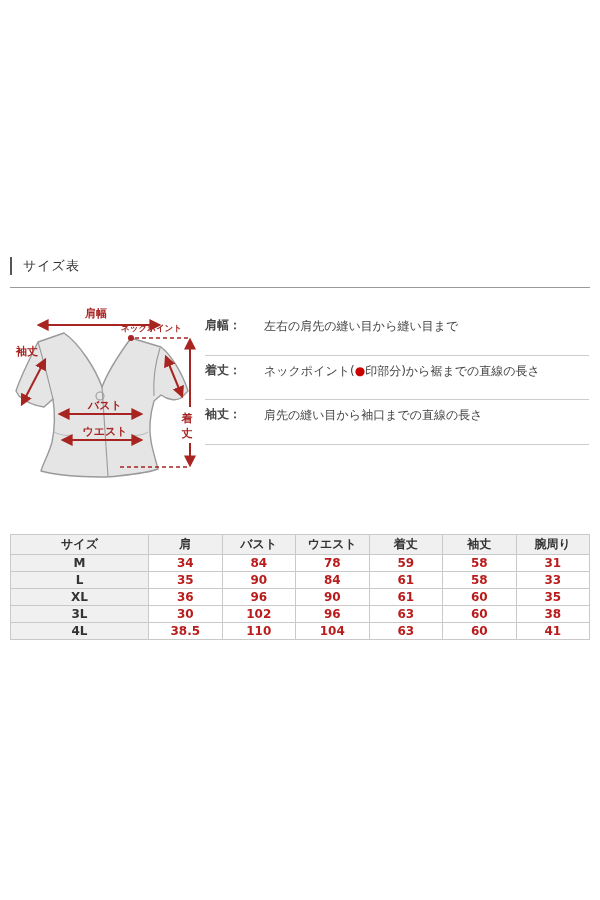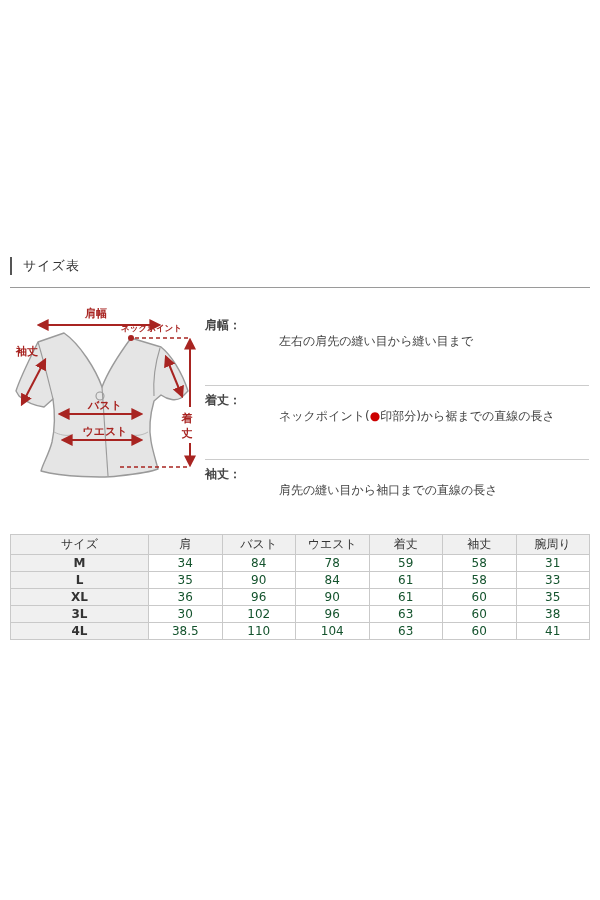--- a/index.html
+++ b/index.html
@@ -29,33 +29,33 @@
   .ann-dash { stroke:#a82421; stroke-width:1.5; fill:none; stroke-dasharray:4 3; }
   .shirt-body { fill:#e5e5e5; stroke:#9a9a9a; stroke-width:1.4; stroke-linejoin:round; }
   .shirt-line { fill:none; stroke:#9a9a9a; stroke-width:1.1; }
   .shirt-line-soft { fill:none; stroke:#b9b9b9; stroke-width:1; }
 
   
   .guide { position:absolute; left:205px; top:311px; width:384px; font-size:12px; color:#444; }
   .guide-row { display:flex; border-bottom:1px solid #ccc; padding:7px 0 19px 0; }
   .guide-label { width:58px; flex-shrink:0; font-weight:bold; color:#444; line-height:1.3; }
   .guide-text { flex:1; line-height:1.3; }
-  .guide-para { margin:16px; }
+  .guide-para { margin:1px; }
   .red-dot { color:#cc0000; }
 
   
   .size-table {
     position:absolute; left:10px; top:534px; width:580px;
     border-collapse:collapse; font-size:12px; table-layout:fixed;
   }
   .size-table th, .size-table td {
     border:1px solid #c9c9c9; text-align:center; vertical-align:middle;
   }
-  .size-table th { background:#f0f0f0; font-weight:normal; color:#333; height:20px; }
-  .size-table td { background:#fff; color:#14532d; height:17px; }
+  .size-table th { background:#f0f0f0; font-weight:bold; color:#333; height:20px; }
+  .size-table td { background:#fff; color:#b91c1c; height:17px;font-weight:bold; }
   .size-table td.size-col { background:#f0f0f0; font-weight:bold; color:#333; }
 </style>
 </head>
 <body>
 
 <div class="sheet">
 
   <div class="title-block">
     <div class="title-inner">サイズ表</div>
   </div>

